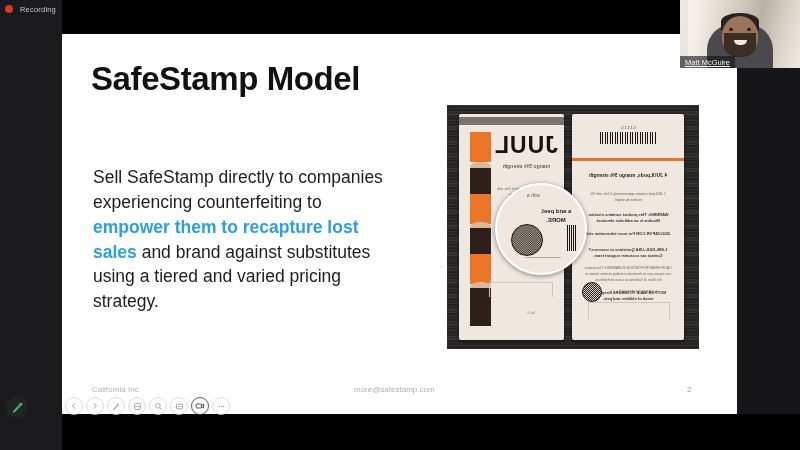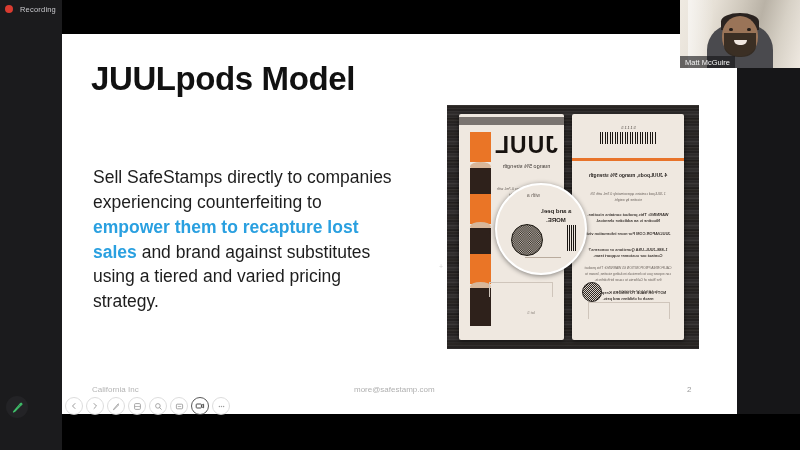--- a/index.html
+++ b/index.html
@@ -273,21 +273,21 @@
   }
   #webcam .mouth{
     position:absolute;left:54px;top:40px;width:13px;height:5px;border-radius:0 0 8px 8px;
     background:#f0e7e0;
   }
   #webcam .eye{position:absolute;top:28px;width:4px;height:2.5px;border-radius:2px;background:#241d19;}
   #webcam .eye.l{left:49px;} #webcam .eye.r{left:67px;}
   #webcam-name{
     position:absolute;left:0;bottom:0;height:12px;
     padding:0 5px;display:flex;align-items:center;
-    background:rgba(20,20,22,.62);color:#f2f2f2;font-size:7.5px;white-space:nowrap;
+    background:rgba(20,20,22,.62);color:#f2f2f2;font-size:7.5px;white-space:nowrap;text-decoration:underline;
   }
 </style>
 </head>
 <body>
 
 <div id="app">
 
   <div id="left-rail">
     <div id="recording-badge">
       <span class="rec-dot"></span>
@@ -300,23 +300,23 @@
       </svg>
     </div>
   </div>
 
   <div id="top-strip"></div>
   <div id="bottom-strip"></div>
   <div id="right-strip"></div>
 
   <div id="slide">
 
-    <div id="slide-title">JUULpods Model</div>
-
-    <div id="slide-body"><span>Sell SafeStamps directly to companies experiencing counterfeiting to </span><span class="hl">empower them to recapture lost sales</span><span> and brand against substitutes using a tiered and varied pricing strategy.</span></div>
+    <div id="slide-title">SafeStamp Model</div>
+
+    <div id="slide-body"><span>Sell SafeStamp directly to companies experiencing counterfeiting to </span><span class="hl">empower them to recapture lost sales</span><span> and brand against substitutes using a tiered and varied pricing strategy.</span></div>
 
     <div id="photo-anchor">+</div>
 
     <div id="product-photo">
       <div class="wood"></div>
 
       <div class="pack" id="pack-front">
         <div class="warn-bar"></div>
         <div class="swatch">
           <i style="top:0px;height:30px;background:#ea7526;"></i>

